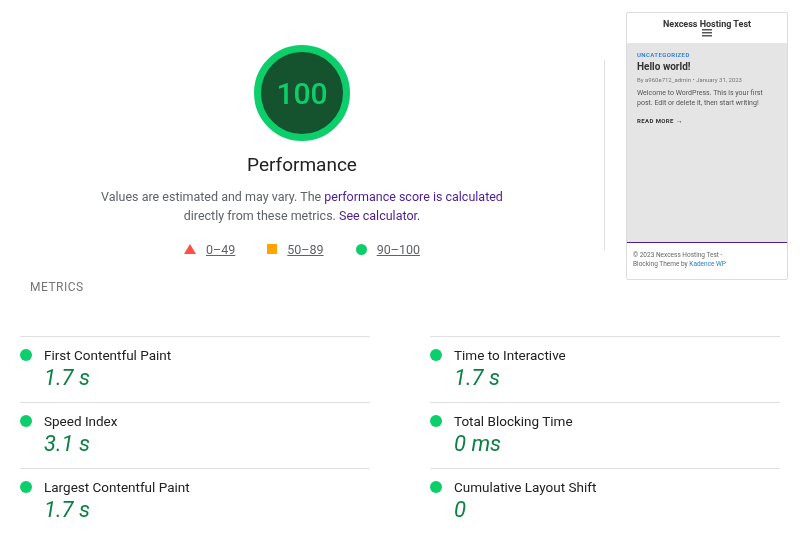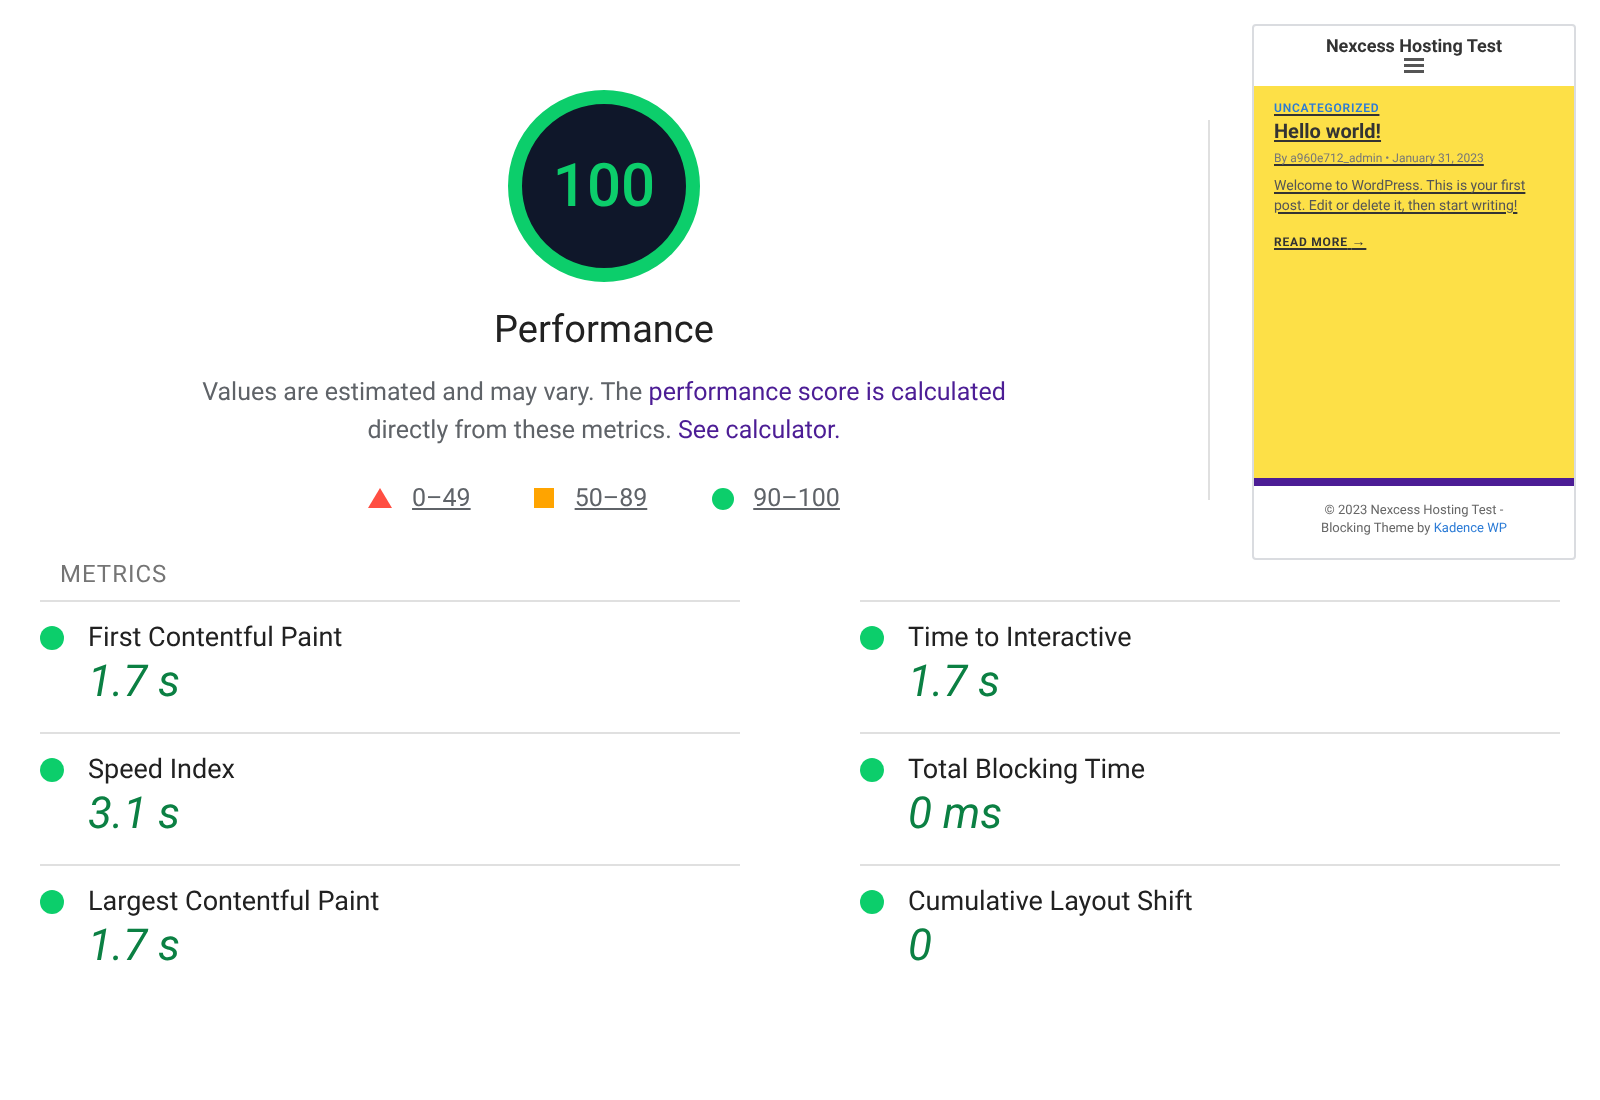--- a/index.html
+++ b/index.html
@@ -19,21 +19,21 @@
     flex: 1;
     display: flex;
     flex-direction: column;
     align-items: center;
     padding-top: 45px;
   }
   .gauge {
     width: 96px;
     height: 96px;
     border-radius: 50%;
-    background: #0f172a;
+    background: #14532d;
     border: 7px solid #0cce6b;
     display: flex;
     align-items: center;
     justify-content: center;
     font-size: 30px;
     font-weight: 500;
     color: #0cce6b;
   }
   .perf-title {
     margin-top: 12px;
@@ -101,53 +101,53 @@
   }
   .hamburger {
     display: inline-block;
     width: 10px; height: 8px;
     background:
       linear-gradient(#555,#555) 0 0/100% 1.5px no-repeat,
       linear-gradient(#555,#555) 0 3px/100% 1.5px no-repeat,
       linear-gradient(#555,#555) 0 6px/100% 1.5px no-repeat;
   }
   .thumb-body {
-    background: #fde047;
+    background: #e5e5e5;
     padding: 8px 10px 10px;
     flex: 1;
-    text-decoration: underline;
   }
   .cat { color:#2b7bd6; font-size:6px; letter-spacing:.4px; font-weight:600; }
   .post-title { font-size:10px; font-weight:700; margin-top:3px; }
   .byline { font-size:6px; color:#777; margin-top:4px; }
   .welcome { font-size:7px; color:#555; margin-top:6px; line-height:1.4; }
   .readmore { font-size:6px; font-weight:700; margin-top:8px; letter-spacing:.4px; }
   .readmore .arrow { font-size:7px; }
   .thumb-foot {
-    text-align:center;
+    text-align:left;
     font-size:6.5px;
     color:#666;
     padding: 8px 6px 10px;
-    border-top: 4px solid #4c1d95;
+    border-top: 1px solid #4c1d95;
     line-height:1.4;
   }
   .thumb-foot a { color:#2b7bd6; text-decoration:none; }
   .thumb-spacer { height: 50px; }
 
   .metrics-head {
     font-size: 12px;
     letter-spacing: .5px;
     color: #757575;
     padding: 0 30px 6px;
   }
   .metrics {
     display: grid;
     grid-template-columns: 1fr 1fr;
     column-gap: 60px;
     padding: 0 20px;
+    margin-top: 36px;
   }
   .metric {
     border-top: 1px solid #e0e0e0;
     padding: 10px 0 12px 0;
   }
   .metric-row {
     display: flex;
     align-items: center;
     gap: 12px;
     font-size: 13.5px;

